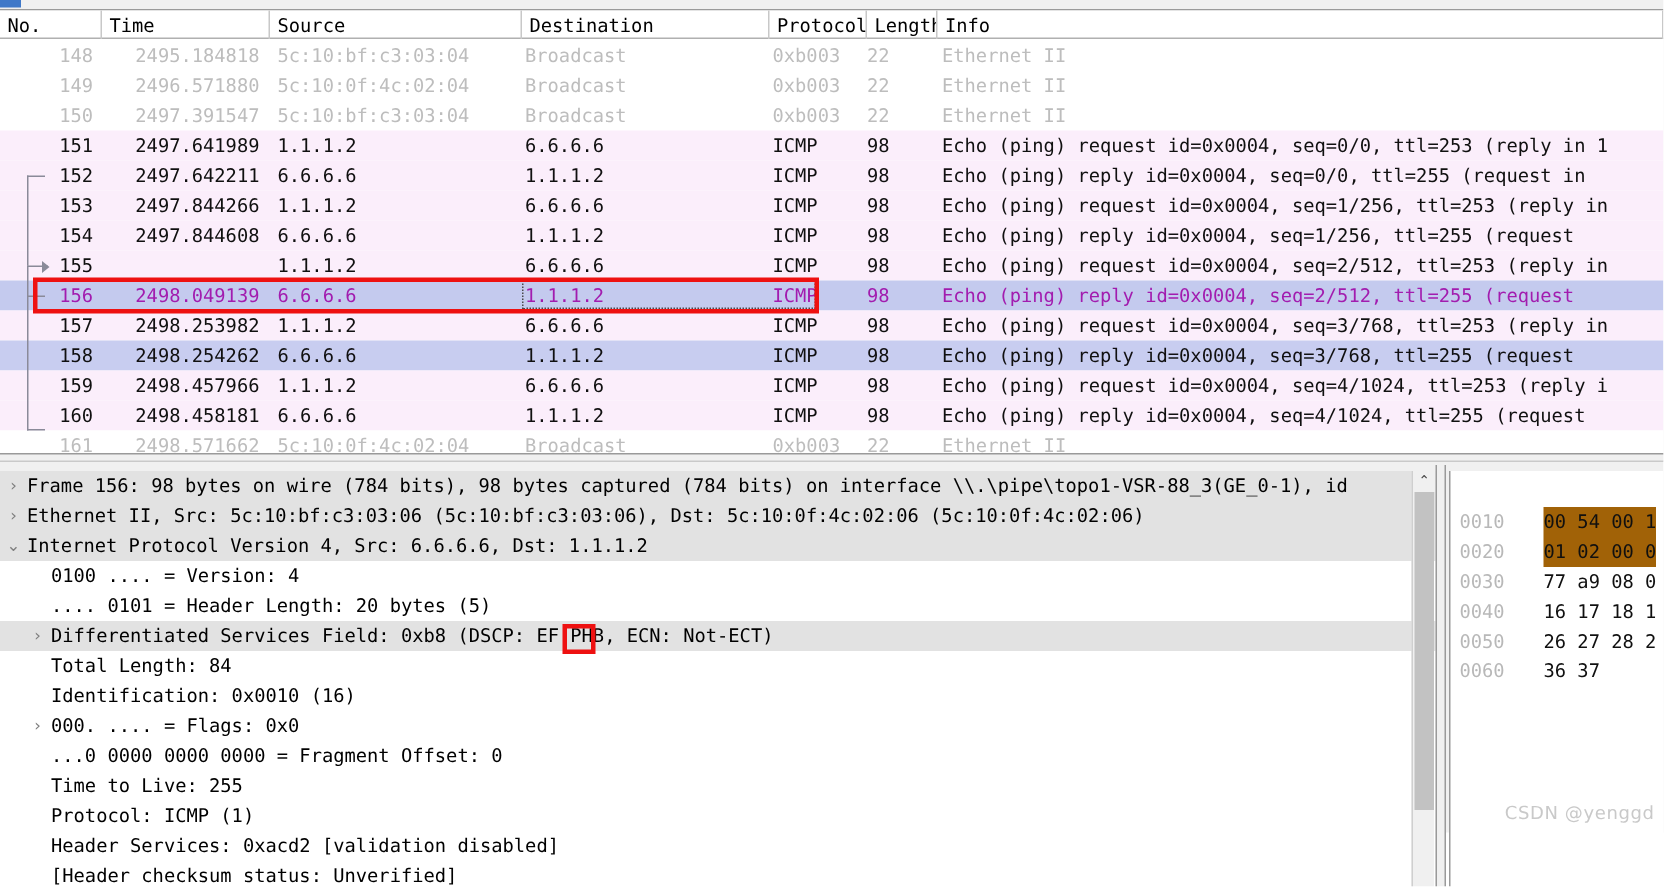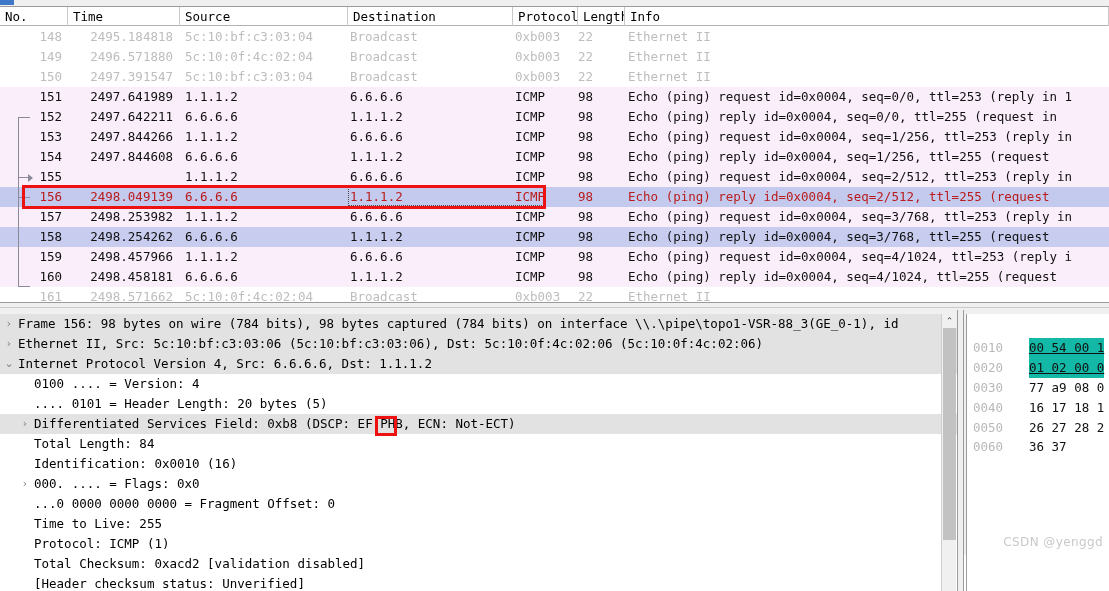--- a/index.html
+++ b/index.html
@@ -42,21 +42,21 @@
   .c-time { width:105px; text-align:right; }
   .c-src  { left:185px; }
   .c-dst  { left:350px; }
   .c-proto{ left:515px; }
   .c-len  { left:578px; width:42px; text-align:left; }
   .c-info { left:628px; }
 
   .bg-gray { background:#ffffff; color:#bdbdbd; }
   .bg-pink { background:#fbeefb; color:#101010; }
   .bg-blue { background:#c8cdf0; color:#101010; }
-  .bg-sel  { background:#c4caee; color:#b91c1c; }
+  .bg-sel  { background:#c4caee; color:#a21caf; }
 
   .focus-rect{
     position:absolute; top:0px; left:348px; width:196px; height:19px;
     border:1px dotted #4a4a4a; pointer-events:none;
   }
   .bracket{
     position:absolute; left:18px; width:12px;
     border-left:1.5px solid #8a8a99;
   }
   .bracket.top{ border-top:1.5px solid #8a8a99; }
@@ -131,21 +131,21 @@
     position:absolute; left:0; width:143px; height:20px; line-height:20px;
     font-size:12.5px; white-space:nowrap;
   }
   .hoff{
     position:absolute; left:6px; top:0; width:48px; height:20px;
     color:#b8b8b8;
   }
   .hbytes{
     position:absolute; left:62px; top:0; height:20px; color:#101010;
   }
-  .hrow.hl .hbytes{ background:#14b8a6;text-decoration:underline; }
+  .hrow.hl .hbytes{ background:#a16207; }
 
   .watermark{
     position:absolute; right:6px; bottom:6px;
     font-size:12px; color:#c9c9c9; letter-spacing:.4px;
     font-family:"DejaVu Sans","Liberation Sans",sans-serif;
     z-index:40; pointer-events:none;
   }
 </style>
 </head>
 <body>
@@ -340,21 +340,21 @@
       <div class="dline" style="top: 180px;">
         <div class="txt" style="left: 34px;">...0 0000 0000 0000 = Fragment Offset: 0</div>
       </div>
       <div class="dline" style="top: 200px; padding-left: 47px;">
         <div class="txt" style="left: 34px;">Time to Live: 255</div>
       </div>
       <div class="dline" style="top: 220px;">
         <div class="txt" style="left: 34px;">Protocol: ICMP (1)</div>
       </div>
       <div class="dline" style="top: 240px;">
-        <div class="txt" style="left: 34px;">Total Checksum: 0xacd2 [validation disabled]</div>
+        <div class="txt" style="left: 34px;">Header Services: 0xacd2 [validation disabled]</div>
       </div>
       <div class="dline" style="top: 260px;">
         <div class="txt" style="left: 34px;">[Header checksum status: Unverified]</div>
       </div>
     </div>
 
   <div class="dscroll">
     <div class="up">⌃</div>
     <div class="thumb"></div>
   </div>

